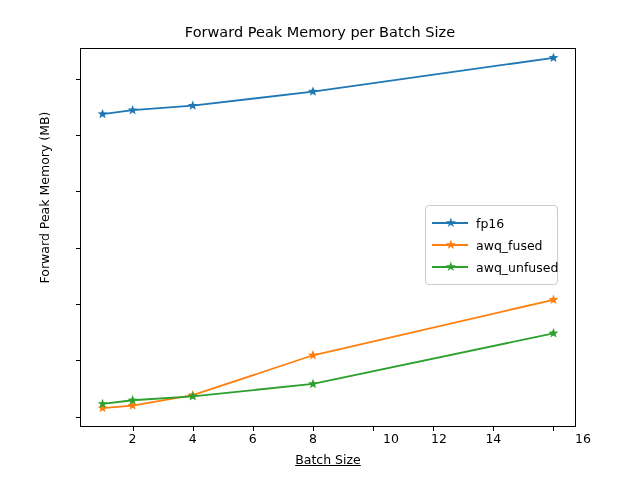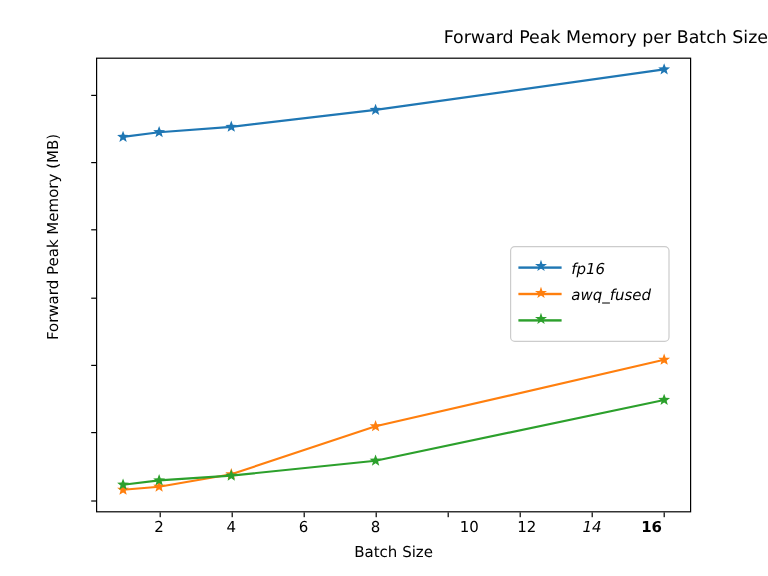--- a/index.html
+++ b/index.html
@@ -2,36 +2,36 @@
 <html><head>
 <meta charset="utf-8">
 <style>
   html,body{margin:0;padding:0;}
   body{width:640px;height:480px;background:#ffffff;font-family:"DejaVu Sans","Liberation Sans",sans-serif;overflow:hidden;}
   #fig{position:relative;width:640px;height:480px;}
 
   
   #axes{position:absolute;left:80px;top:48px;width:496px;height:379px;border:1px solid #000000;box-sizing:border-box;}
 
-  #title{position:absolute;left:0;top:24px;width:640px;text-align:right;font-size:14.5px;color:#000;}
+  #title{position:absolute;left:0;top:24px;width:640px;text-align:center;font-size:14.5px;color:#000;}
 
   #ylabel{position:absolute;left:-96px;top:190px;width:280px;text-align:center;font-size:12.5px;color:#000;transform:rotate(-90deg);transform-origin:center center;}
-  #xlabel{position:absolute;left:80px;top:452px;width:496px;text-align:center;font-size:12.5px;color:#000;}
+  #xlabel{position:absolute;left:80px;top:452px;width:496px;text-align:center;font-size:12.5px;color:#000;text-decoration:underline;}
   .ytickmark{position:absolute;left:-4px;width:4px;height:1px;background:#000;}
   .xtick{position:absolute;top:431px;width:60px;margin-left:-30px;text-align:center;font-size:12.5px;color:#000;}
   .xtickmark{position:absolute;top:0;width:1px;height:4px;background:#000;}
 
   #plotsvg{position:absolute;left:80px;top:48px;}
 
   #legend{position:absolute;left:425px;top:205px;width:133px;border:1px solid #cccccc;border-radius:4px;background:#ffffff;padding:6px 8px 6px 6px;box-sizing:border-box;}
   .legrow{display:flex;align-items:center;height:22px;}
   .legline{position:relative;width:36px;height:12px;margin-right:8px;flex:none;}
   .legline i{position:absolute;left:0;top:5px;width:36px;height:2px;display:block;}
   .legline b{position:absolute;left:13px;top:0px;font-size:13px;line-height:12px;font-weight:normal;}
-  .leglabel{font-size:12.5px;color:#000;white-space:nowrap;font-style:italic;}
+  .leglabel{font-size:12.5px;color:#000;white-space:nowrap;}
 </style>
 </head>
 <body>
 
 <div id="fig">
 
   <div id="title">Forward Peak Memory per Batch Size</div>
 
   <div id="ylabel">Forward Peak Memory (MB)</div>
   <div id="xlabel">Batch Size</div>
@@ -51,23 +51,23 @@
       <div class="xtick" style="left: 192.727px;">4</div>
       <div class="xtickmark" style="left: 192.727px; top: 427px;"></div>
       <div class="xtick" style="left: 252.848px;">6</div>
       <div class="xtickmark" style="left: 252.848px; top: 427px;"></div>
       <div class="xtick" style="left: 312.97px;">8</div>
       <div class="xtickmark" style="left: 312.97px; top: 427px;"></div>
       <div class="xtick" style="left: 391px;">10</div>
       <div class="xtickmark" style="left: 373.091px; top: 427px;"></div>
       <div class="xtick" style="left: 439px;">12</div>
       <div class="xtickmark" style="left: 433.212px; top: 427px;"></div>
-      <div class="xtick" style="left: 493.333px; font-style: italic;">14</div>
+      <div class="xtick" style="left: 493.333px;">14</div>
       <div class="xtickmark" style="left: 493.333px; top: 427px;"></div>
-      <div class="xtick" style="left: 543px; font-weight: bold;">16</div>
+      <div class="xtick" style="left: 583px;">16</div>
       <div class="xtickmark" style="left: 553.455px; top: 427px;"></div>
     </div>
 
   <div id="axes"></div>
 
   <svg id="plotsvg" width="496" height="379">
       <g>
         <polyline points="22.55,66.12 52.61,62.18 112.73,57.68 232.97,43.61 473.45,9.85" fill="none" stroke="#1f77b4" stroke-width="1.8"></polyline>
         <polygon points="22.55,60.92 23.83,64.35 27.49,64.51 24.62,66.80 25.60,70.33 22.55,68.31 19.49,70.33 20.47,66.80 17.60,64.51 21.26,64.35" fill="#1f77b4"></polygon>
         <polygon points="52.61,56.98 53.89,60.41 57.55,60.57 54.68,62.86 55.66,66.39 52.61,64.37 49.55,66.39 50.53,62.86 47.66,60.57 51.32,60.41" fill="#1f77b4"></polygon>
@@ -106,16 +106,17 @@
           <i style="background: rgb(255, 127, 14);"></i>
           <b style="color: rgb(255, 127, 14);">★</b>
         </span>
         <span class="leglabel">awq_fused</span>
       </div>
       <div class="legrow">
         <span class="legline">
           <i style="background: rgb(44, 160, 44);"></i>
           <b style="color: rgb(44, 160, 44);">★</b>
         </span>
+        <span class="leglabel">awq_unfused</span>
       </div>
     </div>
 
 </div>
 
 </body></html>

